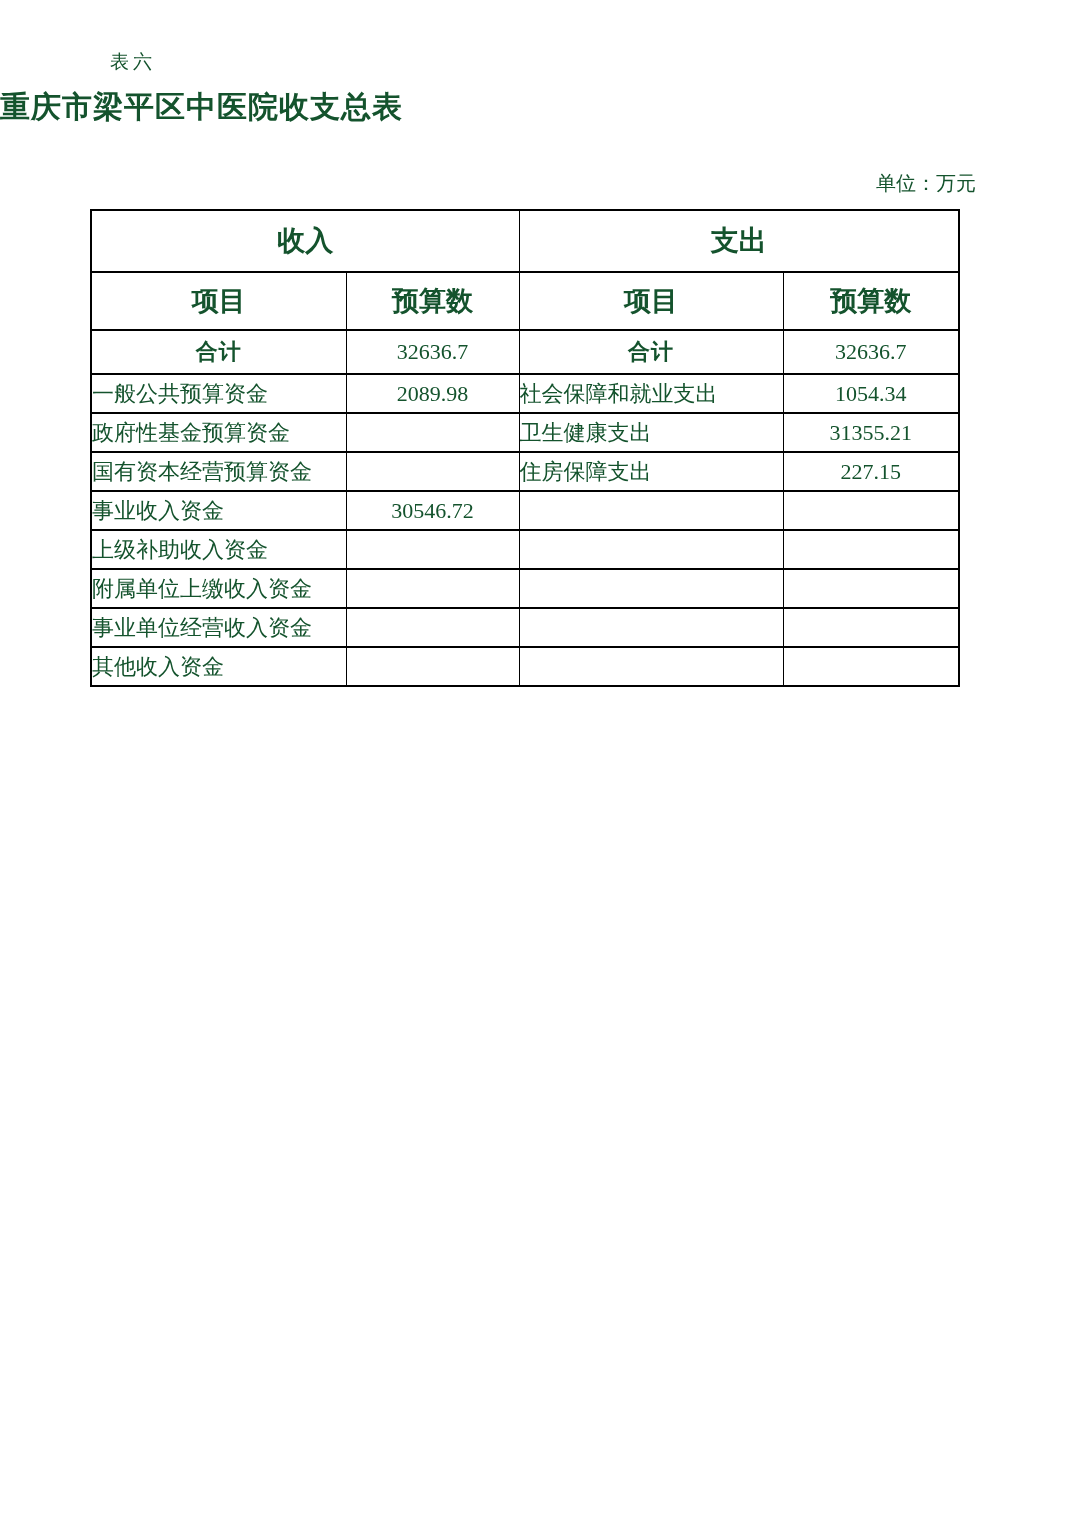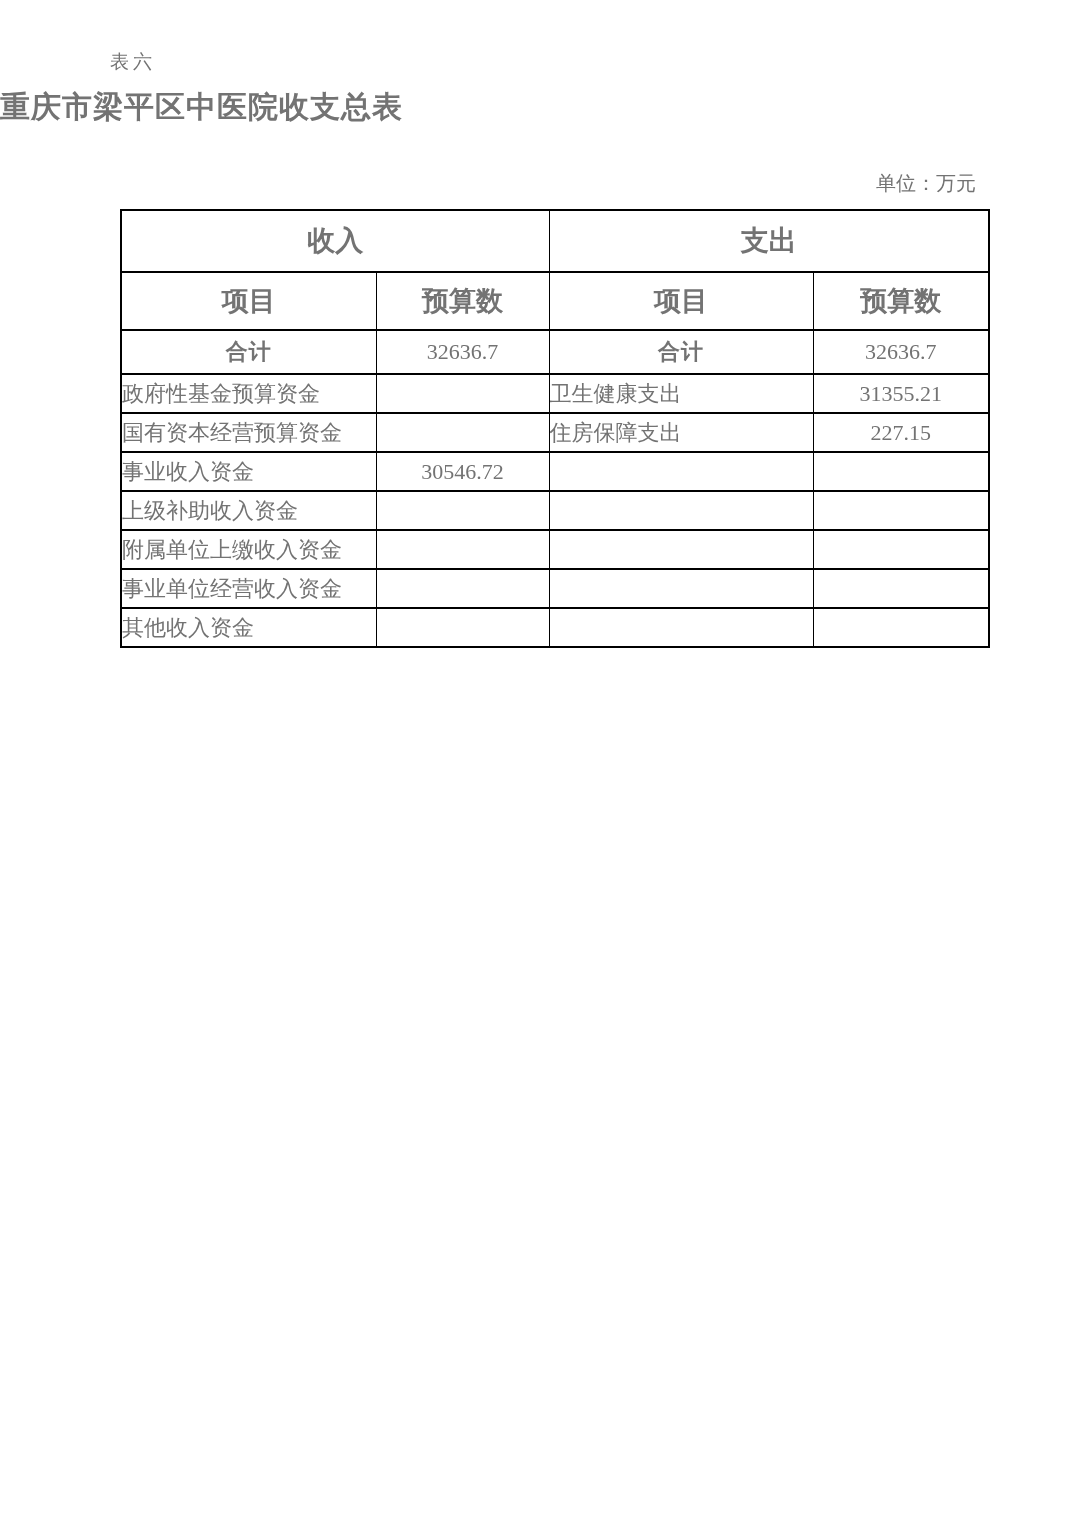--- a/index.html
+++ b/index.html
@@ -5,21 +5,21 @@
   html, body {
     margin: 0;
     padding: 0;
     background: #ffffff;
   }
   .page {
     position: relative;
     width: 1074px;
     height: 1520px;
     background: #ffffff;
-    color: #737373;
+    color: #14532d;
     font-family: "Liberation Serif", "DejaVu Serif", serif;
     overflow: hidden;
   }
   .sheet-label {
     position: absolute;
     left: 110px;
     top: 50px;
     font-size: 19px;
     line-height: 24px;
     letter-spacing: 4px;
@@ -39,21 +39,21 @@
     position: absolute;
     left: 108px;
     top: 170px;
     width: 868px;
     text-align: right;
     font-size: 20px;
     line-height: 26px;
   }
   table.budget-table {
     position: absolute;
-    left: 120px;
+    left: 90px;
     top: 209px;
     width: 868px;
     border-collapse: collapse;
     table-layout: fixed;
     border: 2px solid #000000;
   }
   .budget-table th,
   .budget-table td {
     border-left: 1px solid #000000;
     border-right: 1px solid #000000;
@@ -131,20 +131,26 @@
         <th>预算数</th>
       </tr>
 
       <tr class="total-row">
         <td class="item-cell">合计</td>
         <td class="value-cell">32636.7</td>
         <td class="item-cell">合计</td>
         <td class="value-cell">32636.7</td>
       </tr>
 
+      <tr class="data-row">
+        <td class="item-cell">一般公共预算资金</td>
+        <td class="value-cell">2089.98</td>
+        <td class="item-cell">社会保障和就业支出</td>
+        <td class="value-cell">1054.34</td>
+      </tr>
 
       <tr class="data-row">
         <td class="item-cell">政府性基金预算资金</td>
         <td class="value-cell"></td>
         <td class="item-cell">卫生健康支出</td>
         <td class="value-cell">31355.21</td>
       </tr>
 
       <tr class="data-row">
         <td class="item-cell">国有资本经营预算资金</td>

